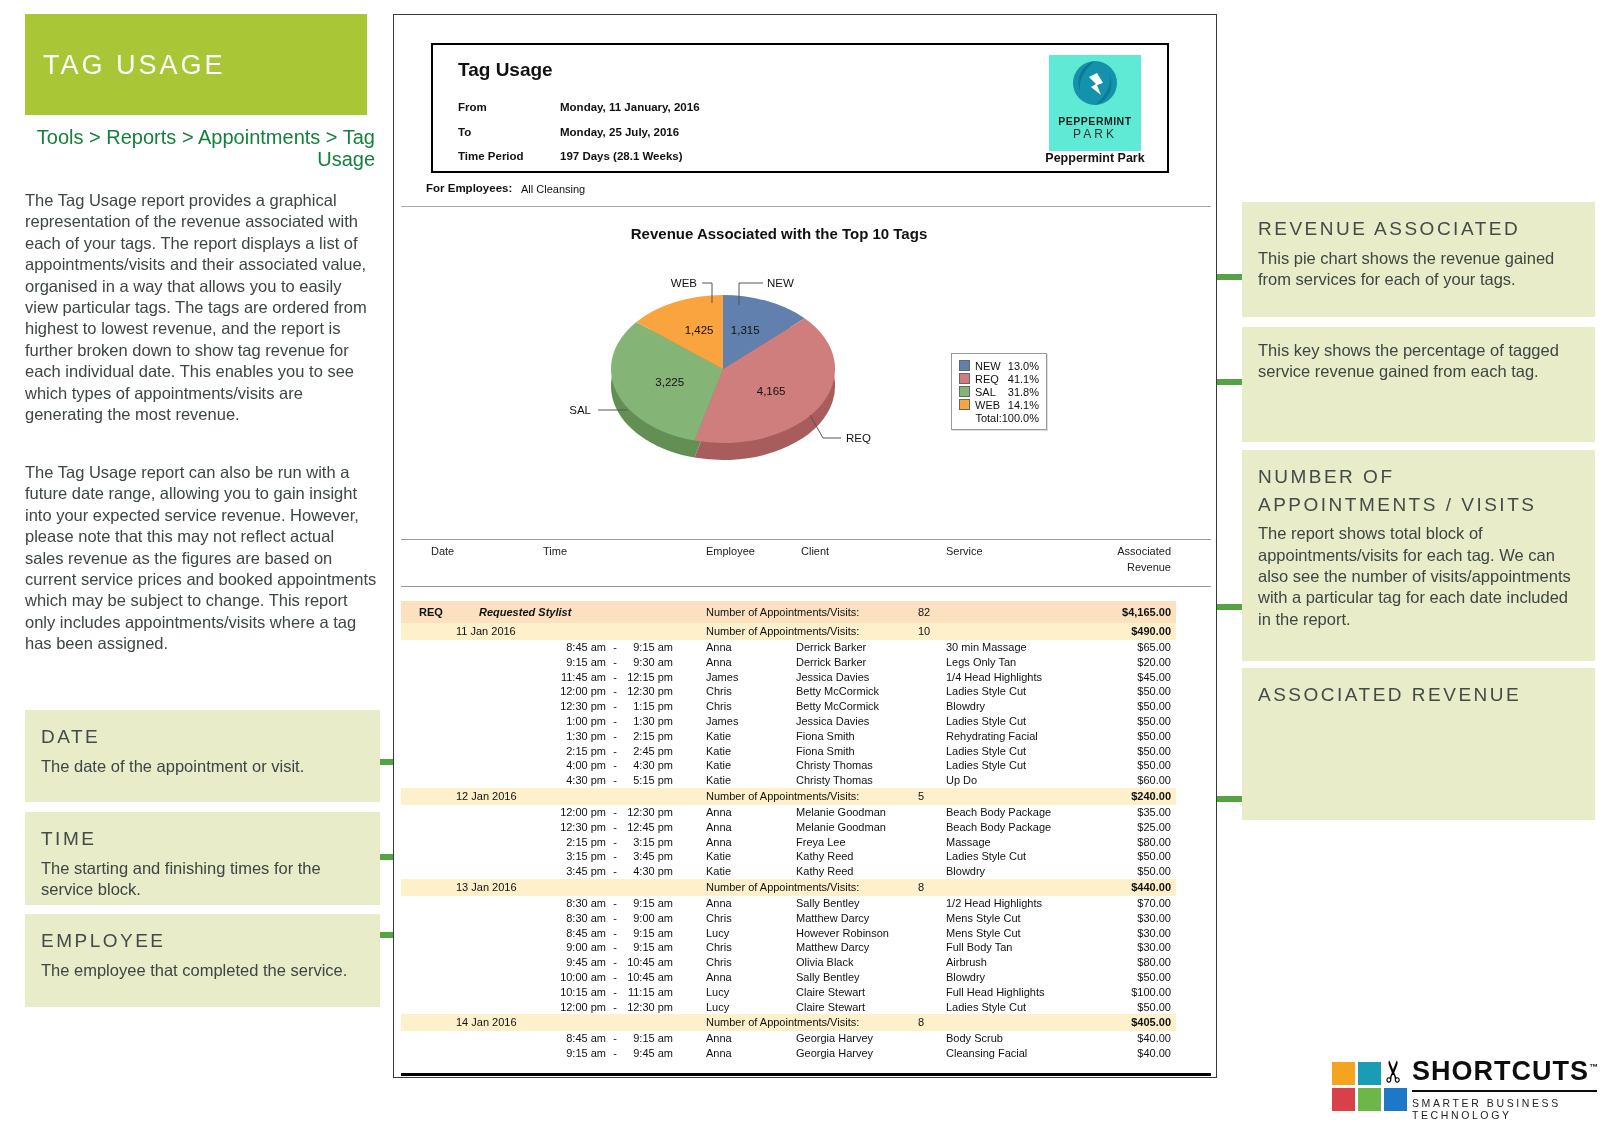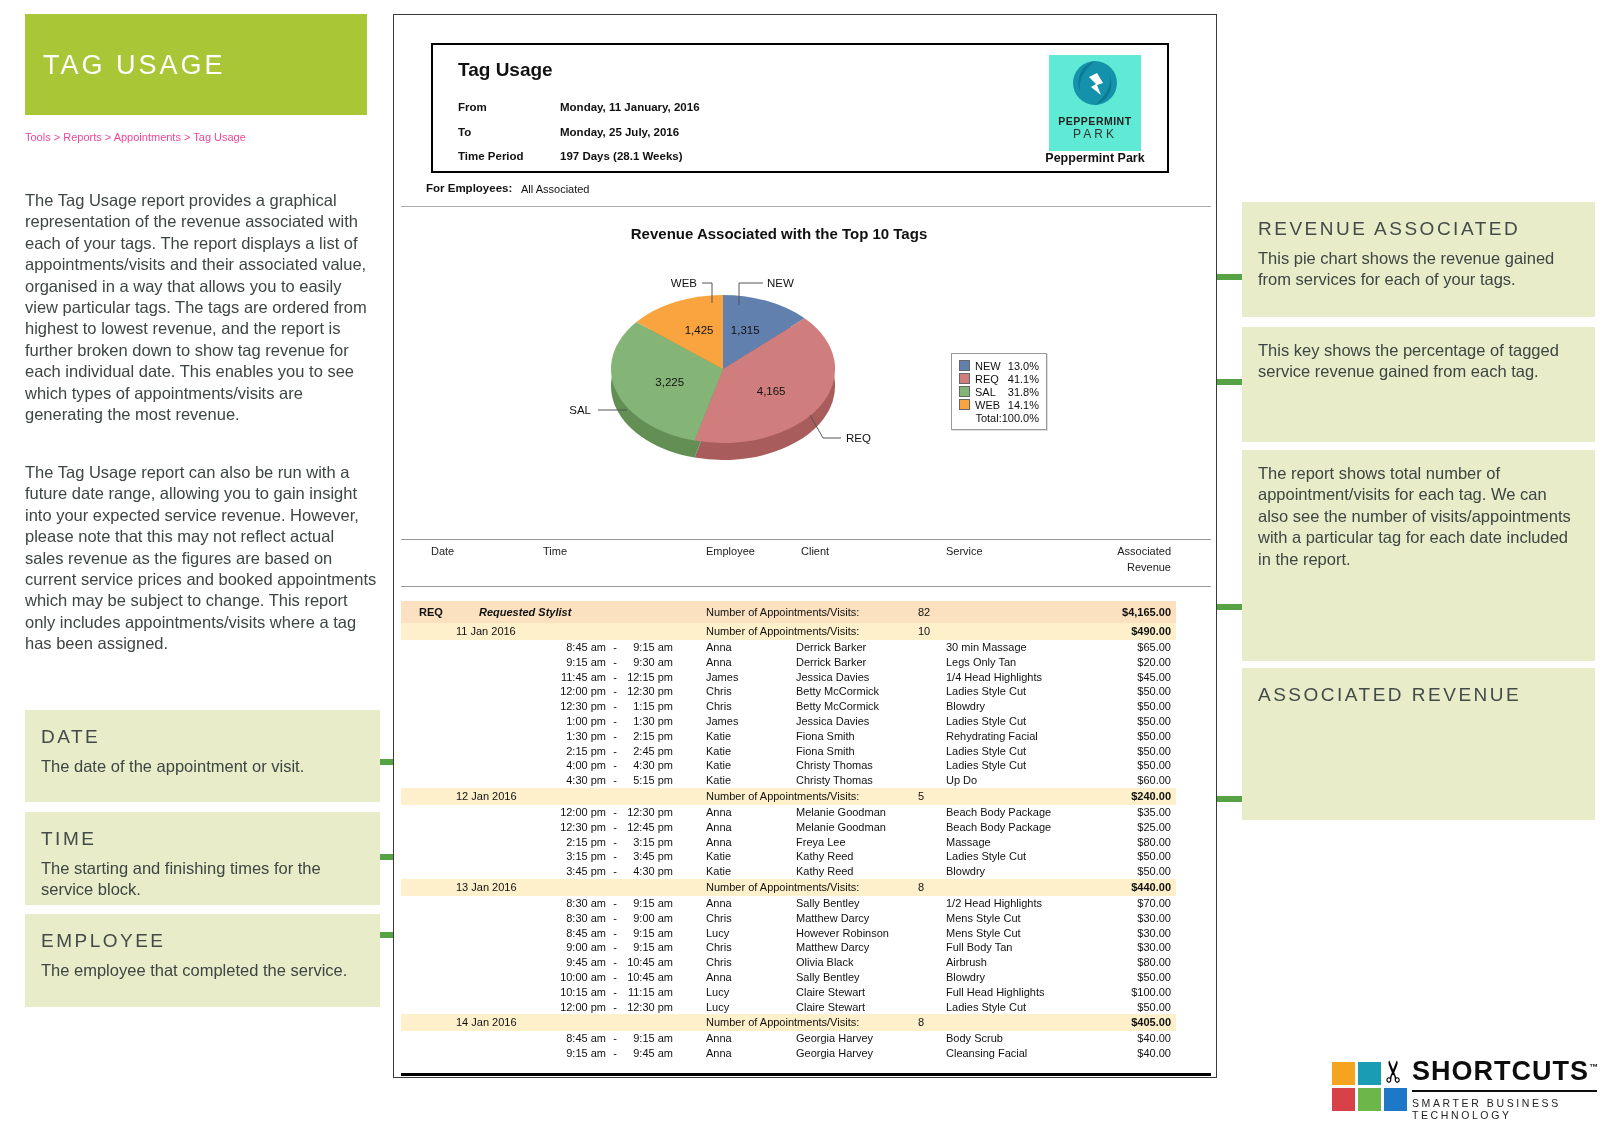--- a/index.html
+++ b/index.html
@@ -2,21 +2,21 @@
 <html><head>
 <meta charset="utf-8">
 <style>
   html,body{margin:0;padding:0;background:#fff;}
   .canvas{position:relative;width:1618px;height:1140px;background:#fff;overflow:hidden;
           font-family:"Liberation Sans",sans-serif;}
 
   
   .sb-banner{position:absolute;left:25px;top:14px;width:342px;height:101px;background:#a9c636;}
   .sb-banner span{position:absolute;left:18px;top:36px;font-size:27px;letter-spacing:3px;color:#fff;}
-  .breadcrumb{position:absolute;left:25px;top:126px;width:350px;font-size:11px;line-height:22px;color:#ec4899;}
+  .breadcrumb{position:absolute;left:25px;top:126px;width:350px;font-size:20px;line-height:22px;color:#15803d;text-align:right;}
   .para{position:absolute;left:25px;width:352px;font-size:16.5px;line-height:21.4px;color:#3d4643;}
   .p1{top:190px}.p2{top:462px}
 
   .callout{position:absolute;background:#e8ecc8;padding:13px 16px 0 16px;box-sizing:border-box;}
   .callout h3{margin:0 0 5px 0;font-size:19px;font-weight:400;letter-spacing:2.5px;color:#434b49;line-height:1.45;}
   .callout p{margin:0;font-size:16.5px;line-height:21.4px;color:#3d4643;}
   .co0{left:25px;top:710px;width:355px;height:92px}
   .co1{left:25px;top:812px;width:355px;height:93px}
   .co2{left:25px;top:914px;width:355px;height:93px}
   .an0{left:1242px;top:202px;width:353px;height:115px}
@@ -112,21 +112,22 @@
   </div>
 
   <div class="callout an0">
     <h3>REVENUE ASSOCIATED</h3>
     <p>This pie chart shows the revenue gained from services for each of your tags.</p>
   </div>
   <div class="callout an1">
     <p>This key shows the percentage of tagged service revenue gained from each tag.</p>
   </div>
   <div class="callout an2">
-    <p>The report shows total number of appointment/visits for each tag. We can also see the number of visits/appointments with a particular tag for each date included in the report.</p>
+    <h3>NUMBER OF APPOINTMENTS / VISITS</h3>
+    <p>The report shows total block of appointments/visits for each tag. We can also see the number of visits/appointments with a particular tag for each date included in the report.</p>
   </div>
   <div class="callout an3">
     <h3>ASSOCIATED REVENUE</h3>
   </div>
 
   <div class="hline" style="left:889px;top:274px;width:353px;"></div>
   <div class="dot" style="left:878px;top:266px;"></div>
   <div class="hline" style="left:1078px;top:379px;width:164px;"></div>
   <div class="dot" style="left:1067px;top:371px;"></div>
   <div class="hline" style="left:935px;top:604px;width:307px;"></div>
@@ -156,21 +157,21 @@
           <path d="M28 50 C42 46 48 32 42 18 C46 30 38 42 28 50 Z" fill="#0c7a92"></path>
           <path d="M30 18 L36 28 L30 30 L34 40 L24 32 L29 29 L22 22 Z" fill="#ffffff"></path>
         </svg>
         <div class="l1">PEPPERMINT</div>
         <div class="l2">PARK</div>
       </div>
       <div class="brandname">Peppermint Park</div>
     </div>
 
     <div class="femp-l">For Employees:</div>
-    <div class="femp-v">All Associated</div>
+    <div class="femp-v">All Cleansing</div>
     <div class="grayline" style="left:7px;top:191px;width:810px;"></div>
 
     <div class="charttitle">Revenue Associated with the Top 10 Tags</div>
     <div class="piewrap">
       <svg id="pie" width="560" height="240" viewBox="0 0 560 240">
           <path d="M329,145 L329.0,71.0 A112,74 0 0 1 410.6,94.3 Z" fill="#47628e"></path>
           <path d="M329,145 L410.6,94.3 A112,74 0 0 1 300.5,216.6 Z" fill="#a85c5c"></path>
           <path d="M329,145 L300.5,216.6 A112,74 0 0 1 242.4,98.1 Z" fill="#638f55"></path>
           <path d="M329,145 L242.4,98.1 A112,74 0 0 1 329.0,71.0 Z" fill="#d17f1f"></path>
           <path d="M329,128 L329.0,54.0 A112,74 0 0 1 410.6,77.3 Z" fill="#6180ae"></path>

